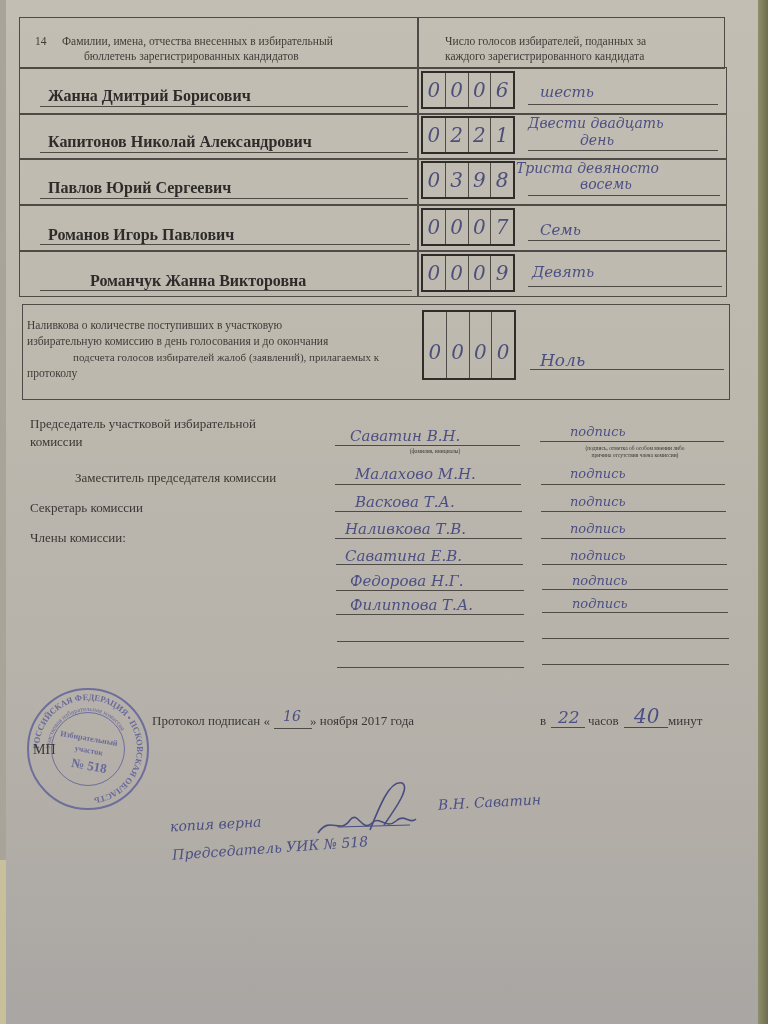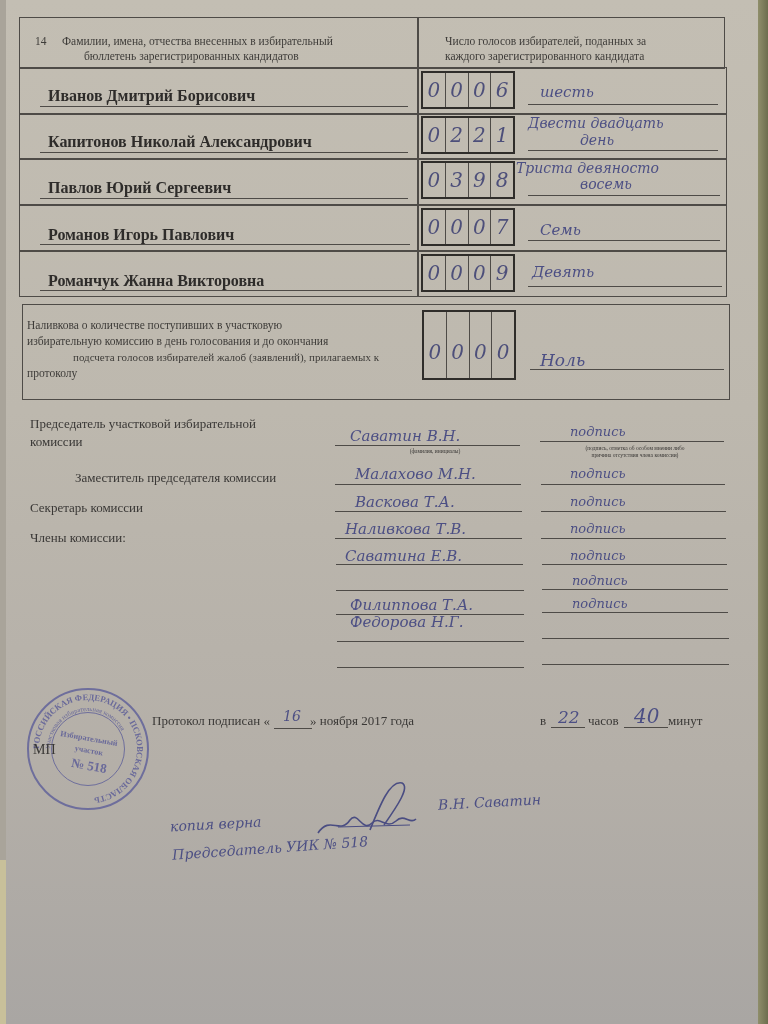--- a/index.html
+++ b/index.html
@@ -73,21 +73,21 @@
 <div class="hdr-text" style="left:445px;top:34px;">Число голосов избирателей, поданных за</div>
 <div class="hdr-text" style="left:445px;top:49px;">каждого зарегистрированного кандидата</div>
 
 <div class="box" style="left:19px;top:67px;width:706px;height:228px;"></div>
 <div class="vline" style="left:417px;top:67px;height:229px;"></div>
 <div class="hline" style="left:19px;top:113px;width:708px;"></div>
 <div class="hline" style="left:19px;top:158px;width:708px;"></div>
 <div class="hline" style="left:19px;top:204px;width:708px;"></div>
 <div class="hline" style="left:19px;top:250px;width:708px;"></div>
 
-<div class="cand-name" style="top:87px;">Иванов Дмитрий Борисович</div>
+<div class="cand-name" style="top:87px;">Жанна Дмитрий Борисович</div>
 <div class="underline" style="left:40px;top:106px;width:368px;"></div>
 <div class="digits" style="top:71px;">
   <span>0</span>
   <span>0</span>
   <span>0</span>
   <span>6</span>
 </div>
 <div class="hand" style="left:540px;top:83px;">шесть</div>
 <div class="underline" style="left:528px;top:104px;width:190px;"></div>
 
@@ -119,21 +119,21 @@
 <div class="underline" style="left:40px;top:244px;width:370px;"></div>
 <div class="digits" style="top:208px;">
   <span>0</span>
   <span>0</span>
   <span>0</span>
   <span>7</span>
 </div>
 <div class="hand" style="left:540px;top:221px;">Семь</div>
 <div class="underline" style="left:528px;top:240px;width:192px;"></div>
 
-<div class="cand-name" style="top:272px;">Романчук Жанна Викторовна</div>
+<div class="cand-name" style="top:272px;margin-left:42px;">Романчук Жанна Викторовна</div>
 <div class="underline" style="left:40px;top:290px;width:372px;"></div>
 <div class="digits" style="top:254px;">
   <span>0</span>
   <span>0</span>
   <span>0</span>
   <span>9</span>
 </div>
 <div class="hand" style="left:532px;top:263px;font-style:italic;">Девять</div>
 <div class="underline" style="left:528px;top:286px;width:194px;"></div>
 
@@ -177,21 +177,21 @@
 <div class="hand" style="left:345px;top:520px;">Наливкова Т.В.</div>
 <div class="underline" style="left:335px;top:538px;width:187px;"></div>
 <div class="hand" style="left:570px;top:521px;font-size:13px;">подпись</div>
 <div class="underline" style="left:541px;top:538px;width:185px;"></div>
 
 <div class="hand" style="left:345px;top:547px;">Саватина Е.В.</div>
 <div class="underline" style="left:336px;top:564px;width:187px;"></div>
 <div class="hand" style="left:570px;top:548px;font-size:13px;">подпись</div>
 <div class="underline" style="left:542px;top:564px;width:185px;"></div>
 
-<div class="hand" style="left:350px;top:572px;margin-top:41px;">Федорова Н.Г.</div>
+<div class="hand" style="left:350px;top:572px;">Федорова Н.Г.</div>
 <div class="underline" style="left:336px;top:590px;width:188px;"></div>
 <div class="hand" style="left:572px;top:573px;font-size:13px;">подпись</div>
 <div class="underline" style="left:542px;top:589px;width:186px;"></div>
 
 <div class="hand" style="left:350px;top:596px;">Филиппова Т.А.</div>
 <div class="underline" style="left:336px;top:614px;width:188px;"></div>
 <div class="hand" style="left:572px;top:596px;font-size:13px;">подпись</div>
 <div class="underline" style="left:542px;top:612px;width:186px;"></div>
 
 <div class="underline" style="left:337px;top:641px;width:187px;"></div>

